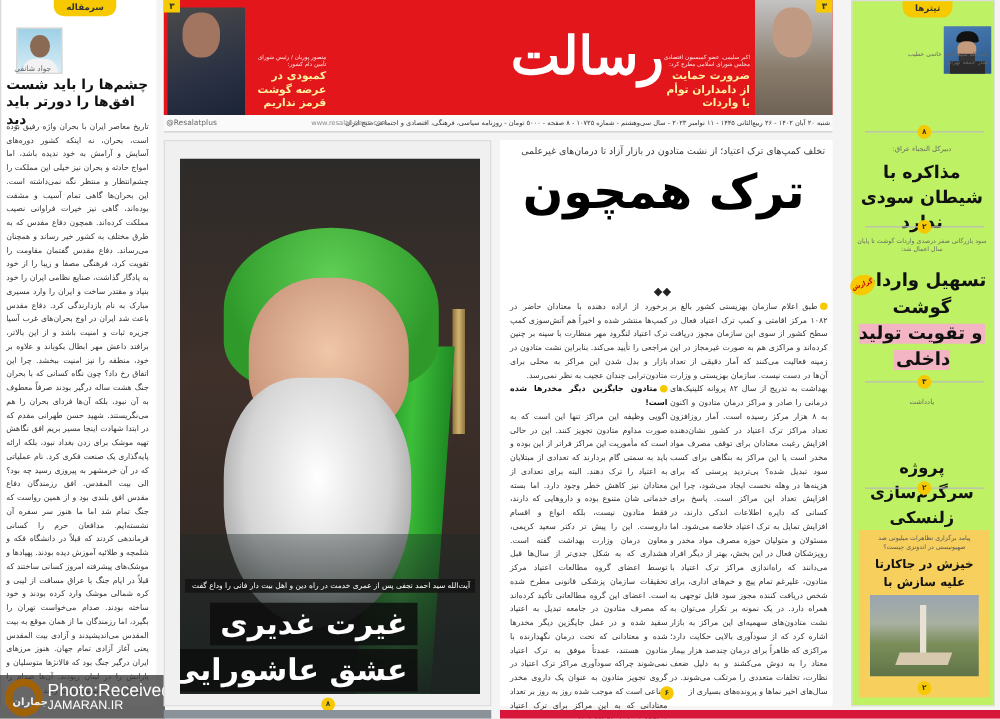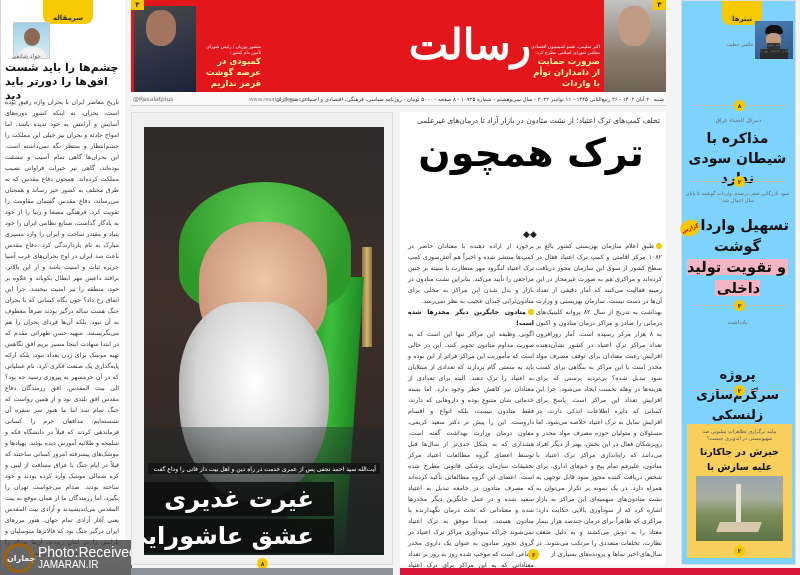--- a/index.html
+++ b/index.html
@@ -3,31 +3,31 @@
 <meta charset="utf-8">
 <style>
   * { box-sizing: border-box; margin: 0; padding: 0; }
   html, body { width: 800px; height: 575px; overflow: hidden; background: #e9e9e9; }
   body { font-family: "DejaVu Sans", sans-serif; position: relative; direction: rtl; }
 
   .page { position: absolute; left: 0; top: 0; width: 800px; height: 575px; background: #f4f4f4; }
 
   
   .col-left { position: absolute; left: 0; top: 0; width: 125px; height: 565px; background: #fff; border-left: 1px solid #d8d8d8; }
-  .badge-tab { position: absolute; top: 0; height: 13px; padding: 12px 10px; background: #f6c900; color: #333; font-size: 7px; font-weight: bold; line-height: 13px; border-radius: 0 0 8px 8px; text-align: center; }
+  .badge-tab { position: absolute; top: 0; height: 13px; padding: 0 10px; background: #f6c900; color: #333; font-size: 7px; font-weight: bold; line-height: 13px; border-radius: 0 0 8px 8px; text-align: center; }
   .col-left .badge-tab { left: 42px; }
   .editorial-photo { position: absolute; left: 12px; top: 22px; width: 37px; height: 37px; background: linear-gradient(#9fd0e6, #d9eef6); border: 1px solid #ccc; overflow: hidden; }
   .editorial-photo .head { position: absolute; left: 10px; top: 5px; width: 16px; height: 18px; border-radius: 50%; background: #8a6a52; }
   .editorial-photo .body { position: absolute; left: 4px; top: 24px; width: 28px; height: 16px; border-radius: 10px 10px 0 0; background: #f2f2f2; }
   .editorial-author { position: absolute; right: 84px; top: 52px; font-size: 6px; color: #666; white-space: nowrap; }
   .editorial-title { position: absolute; right: 6px; top: 61px; width: 114px; font-size: 11px; font-weight: bold; line-height: 14px; color: #111; text-align: left; }
   .editorial-body { position: absolute; right: 6px; top: 96px; width: 114px; font-size: 6.2px; line-height: 11px; color: #333; text-align: justify; }
 
   .watermark { position: absolute; left: 0; top: 540px; width: 132px; height: 35px; background: rgba(60,60,60,0.78); direction: ltr; }
-  .wm-logo { position: absolute; left: 4px; top: 3px; width: 30px; height: 30px; border-radius: 50%; border: 3px solid #a16207; color: #eee; font-size: 8px; text-align: center; line-height: 26px; font-weight: bold; }
+  .wm-logo { position: absolute; left: 4px; top: 3px; width: 30px; height: 30px; border-radius: 50%; border: 6px solid #a16207; color: #eee; font-size: 8px; text-align: center; line-height: 26px; font-weight: bold; }
   .wm-line1 { position: absolute; left: 38px; top: 4px; color: #fff; font-size: 14px; font-family: "Liberation Sans", sans-serif; }
   .wm-line2 { position: absolute; left: 38px; top: 19px; color: #fff; font-size: 10px; font-family: "Liberation Sans", sans-serif; }
 
   
   .masthead { position: absolute; left: 131px; top: 0; width: 535px; height: 92px; background: #e2161b; overflow: hidden; }
   .logo { position: absolute; left: 160px; top: 2px; width: 240px; text-align: right; font-size: 42px; font-weight: bold; color: #fff; font-family: "DejaVu Serif", serif; line-height: 86px; letter-spacing: -2px; }
   .mh-photo-left { position: absolute; left: 3px; top: 6px; width: 62px; height: 86px; background: linear-gradient(160deg,#4a4a4a 0%,#2c3244 60%,#1b2338 100%); }
   .mh-photo-left .face { position: absolute; left: 12px; top: 4px; width: 30px; height: 36px; border-radius: 45%; background: #a27560; }
   .mh-photo-right { position: absolute; right: 0; top: 0; width: 62px; height: 92px; background: linear-gradient(180deg,#c3c3c3 0%,#8a7c6c 60%,#6d6255 100%); }
   .mh-photo-right .face { position: absolute; left: 14px; top: 6px; width: 32px; height: 40px; border-radius: 45%; background: #c19a84; }
@@ -47,38 +47,38 @@
   .photo-card { position: absolute; left: 131px; top: 112px; width: 262px; height: 453px; background: #f0f0f0; border: 1px solid #ddd; }
   .photo { position: absolute; left: 12px; top: 14px; width: 240px; height: 428px; background: #2b2622; overflow: hidden; }
   .photo .bg { position: absolute; inset: 0; background: linear-gradient(180deg,#2d2b29 0%,#3f302a 40%,#2a2522 100%); }
   .photo .pillar { position: absolute; left: 218px; top: 120px; width: 10px; height: 100px; background: linear-gradient(90deg,#8d7440,#d1b56e,#8d7440); }
   .photo .turban { position: absolute; left: 35px; top: 55px; width: 172px; height: 130px; border-radius: 50% 50% 30% 30%; background: radial-gradient(ellipse at 50% 30%,#5fcf55,#2f9a2a 70%); }
   .photo .sash { position: absolute; left: 150px; top: 150px; width: 60px; height: 280px; background: linear-gradient(90deg,#1f8a24,#3dbf3a,#1f8a24); transform: skewX(-4deg); }
   .photo .face { position: absolute; left: 55px; top: 95px; width: 128px; height: 130px; border-radius: 45% 45% 40% 40%; background: radial-gradient(ellipse at 50% 45%,#f0c7a8,#c8947a 80%); }
   .photo .beard { position: absolute; left: 35px; top: 175px; width: 150px; height: 200px; border-radius: 40% 40% 50% 50%; background: radial-gradient(ellipse at 50% 40%,#ffffff,#d5d5d5 55%,#9a9a9a 85%); }
   .photo .robe { position: absolute; left: 0; top: 300px; width: 240px; height: 130px; background: linear-gradient(180deg,rgba(30,40,40,0.4),#1c2422); }
   .photo-caption { position: absolute; left: 4px; top: 336px; width: 232px; padding: 2px 4px; background: rgba(20,20,20,0.85); color: #fff; font-size: 6px; text-align: right; white-space: nowrap; }
-  .photo-title-1, .photo-title-2 { position: absolute; background: rgba(12,12,12,0.82); color: #fff; font-weight: bold; font-size: 24px; line-height: 34px; padding: 0 20px; white-space: nowrap; }
+  .photo-title-1, .photo-title-2 { position: absolute; background: rgba(12,12,12,0.82); color: #fff; font-weight: bold; font-size: 24px; line-height: 34px; padding: 0 8px; white-space: nowrap; }
   .photo-title-1 { right: 50px; top: 355px; }
   .photo-title-2 { right: 50px; top: 392px; }
   .page-dot { position: absolute; width: 11px; height: 11px; border-radius: 50%; background: #f6c900; color: #333; font-size: 6px; text-align: center; line-height: 11px; font-weight: bold; }
 
   
   .lead { position: absolute; left: 400px; top: 112px; width: 266px; height: 453px; background: #fff; }
   .lead-kicker { position: absolute; right: 6px; top: 4px; width: 258px; font-size: 7.5px; text-align: right; color: #333; white-space: nowrap; }
   .lead-headline { position: absolute; right: 10px; top: 18px; width: 250px; text-align: center; font-size: 38px; font-weight: bold; line-height: 46px; color: #000; }
   .lead-sep { position: absolute; left: 123px; top: 117px; font-size: 9px; color: #222; }
   .lead-col { position: absolute; top: 128px; width: 126px; font-size: 6.3px; line-height: 11px; color: #333; text-align: justify; }
   .lead-col.r { right: 4px; }
   .lead-col.l { left: 8px; }
   .lead-sub { font-weight: bold; color: #111; }
   .yellow-bullet { display: inline-block; width: 6px; height: 6px; border-radius: 50%; background: #f6c900; margin-left: 2px; vertical-align: middle; }
 
   
-  .col-right { position: absolute; left: 681px; top: 0; width: 115px; height: 565px; background: #7dd3fc; border: 1px solid #ddd; }
+  .col-right { position: absolute; left: 681px; top: 0; width: 115px; height: 565px; background: #bef264; border: 1px solid #ddd; }
   .col-right .badge-tab { left: 40px; }
   .rc-photo { position: absolute; left: 73px; top: 20px; width: 38px; height: 38px; background: linear-gradient(160deg,#4b7fb6,#2a5688); overflow: hidden; }
   .rc-photo .turban { position: absolute; left: 10px; top: 4px; width: 18px; height: 9px; border-radius: 8px 8px 2px 2px; background: #111; }
   .rc-photo .face { position: absolute; left: 11px; top: 12px; width: 15px; height: 14px; border-radius: 40%; background: #c49a7d; }
   .rc-photo .beard { position: absolute; left: 12px; top: 22px; width: 13px; height: 8px; border-radius: 0 0 40% 40%; background: #333; }
   .rc-photo .robe { position: absolute; left: 5px; top: 28px; width: 28px; height: 12px; background: #2a2a2a; }
   .rc-cap { position: absolute; right: 5px; top: 41px; width: 65px; font-size: 4.8px; line-height: 6px; color: #666; text-align: right; }
   .rc-hl { position: absolute; right: 4px; width: 107px; text-align: center; color: #111; font-weight: bold; }
   .rc-hl1 { top: 62px; font-size: 9.5px; line-height: 14px; }
   .rc-kicker { position: absolute; right: 4px; width: 107px; text-align: center; font-size: 5.5px; color: #666; }

